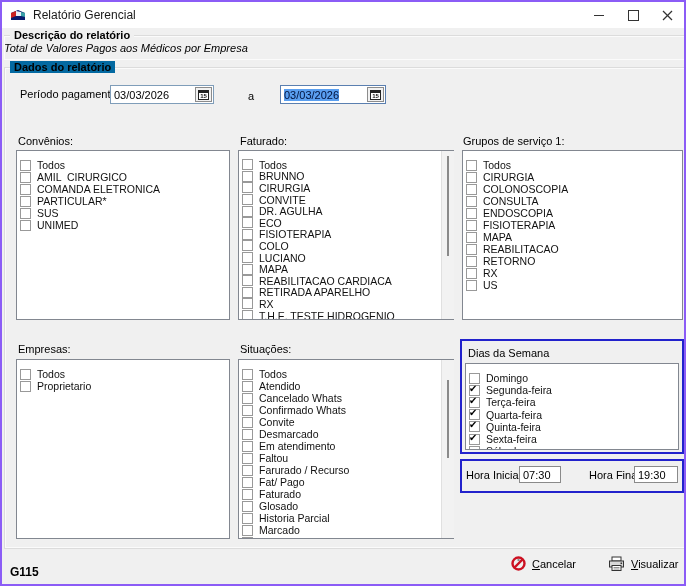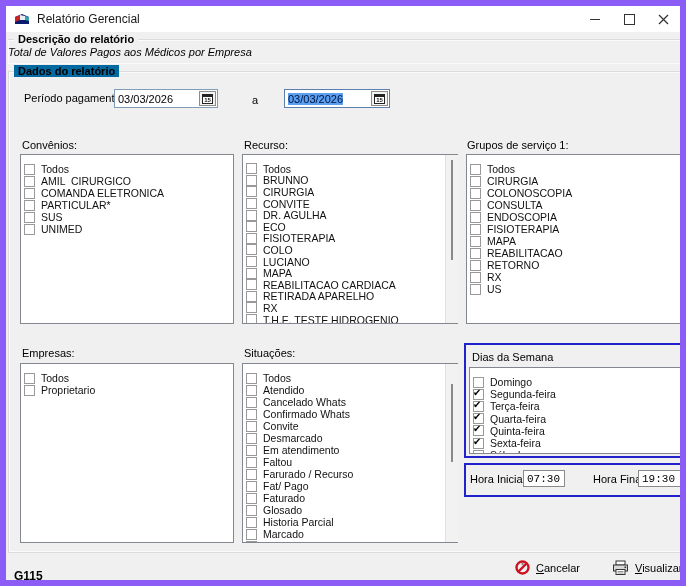--- a/index.html
+++ b/index.html
@@ -1,18 +1,18 @@
 <!DOCTYPE html>
 <html><head>
 <meta charset="utf-8">
 <style>
   html,body{margin:0;padding:0;}
   body{font-family:"Liberation Sans","DejaVu Sans",sans-serif;background:#e8e8e8;}
   #window{position:relative;width:686px;height:586px;background:#f0f0f0;overflow:hidden;
-          font-size:11px;color:#000;border:6px solid #8b5cf6;box-sizing:border-box;}
+          font-size:11px;color:#000;border:2px solid #8b5cf6;box-sizing:border-box;}
   
   .titlebar{position:absolute;left:0;top:0;width:100%;height:26px;background:#ffffff;
             display:flex;align-items:center;border-bottom:1px solid #f0f0f0;}
   .titlebar .app-icon{width:16px;height:16px;margin:0 7px 0 8px;flex:none;}
   .titlebar .title{font-size:12px;color:#1a1a1a;}
   .win-controls{position:absolute;right:0;top:0;height:26px;display:flex;}
   .win-btn{width:34px;height:26px;display:flex;align-items:center;justify-content:center;cursor:default;}
   .glyph-min{width:10px;height:1px;background:#333;display:block;}
   .glyph-max{width:9px;height:9px;border:1px solid #333;display:block;}
   
@@ -38,21 +38,21 @@
       position:relative;box-sizing:content-box;}
   .cb.on::after{content:"\2714";position:absolute;left:-1px;top:-3px;font-size:10px;color:#000;}
   .clabel{font-size:10.5px;color:#111;white-space:pre;}
   
   .vscroll{position:absolute;top:1px;right:1px;width:12px;bottom:1px;background:#f2f2f2;border-left:1px solid #e0e0e0;}
   .vthumb{position:absolute;left:5px;width:2px;background:#8a8a8a;}
   
   .bluebox{position:absolute;border:2px solid #2222cc;box-sizing:border-box;}
   
   .hfield{position:absolute;height:17px;width:42px;border:1px solid #8a8a8a;background:#fff;
-          font-family:Liberation Mono, monospace;font-size:11px;padding:0 0 0 3px;box-sizing:border-box;}
+          font-family:Liberation Sans, sans-serif;font-size:11px;padding:0 0 0 3px;box-sizing:border-box;}
   
   .footer-code{position:absolute;left:8px;top:563px;font-weight:bold;font-size:12px;}
   .flatbtn{position:absolute;top:552px;display:flex;align-items:center;gap:6px;background:transparent;
            border:none;font-family:inherit;font-size:11px;color:#000;cursor:default;padding:2px 4px;}
   .flatbtn .btn-label{display:inline-block;}
   .flatbtn .btn-label::first-letter{text-decoration:underline;}
 </style>
 </head>
 <body>
 
@@ -99,21 +99,21 @@
   </div>
   <div class="field-label" style="left:246px;top:88px;">a</div>
   <div class="datefield" style="left:278px;top:83px;width:106px;border-color:#5a7fb0;">
     <span class="sel">03/03/2026</span>
     <span class="calbtn">
       <span class="cal">15</span>
     </span>
   </div>
 
   <div class="field-label" style="left:16px;top:133px;">Convênios:</div>
-  <div class="field-label" style="left:238px;top:133px;">Recurso:</div>
+  <div class="field-label" style="left:238px;top:133px;">Faturado:</div>
   <div class="field-label" style="left:461px;top:133px;">Grupos de serviço 1:</div>
 
   <div class="listbox" style="left:14px;top:148px;width:214px;height:170px;">
       <div class="lrow"><span class="cb"></span><span class="clabel">Todos</span></div>
       <div class="lrow"><span class="cb"></span><span class="clabel">AMIL  CIRURGICO</span></div>
       <div class="lrow"><span class="cb"></span><span class="clabel">COMANDA ELETRONICA</span></div>
       <div class="lrow"><span class="cb"></span><span class="clabel">PARTICULAR*</span></div>
       <div class="lrow"><span class="cb"></span><span class="clabel">SUS</span></div>
       <div class="lrow"><span class="cb"></span><span class="clabel">UNIMED</span></div>
     </div>

